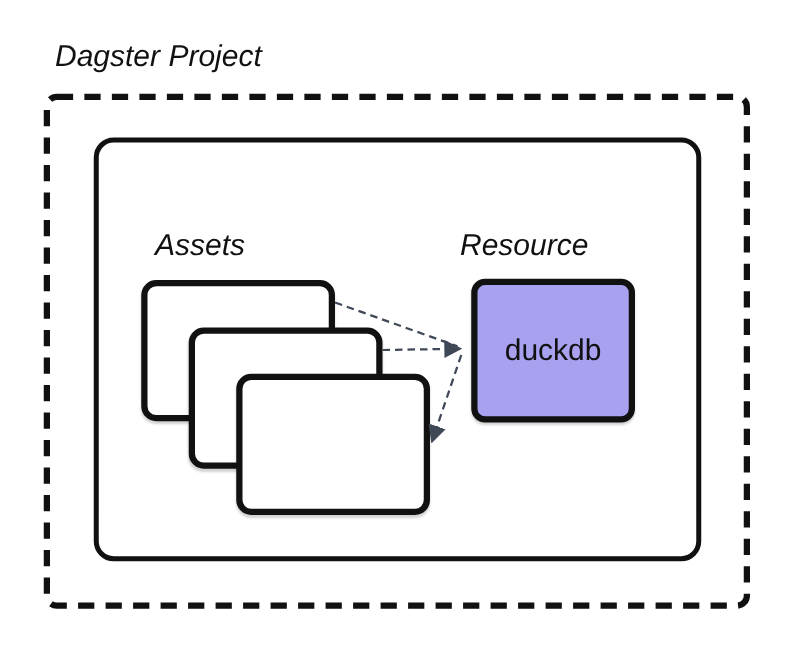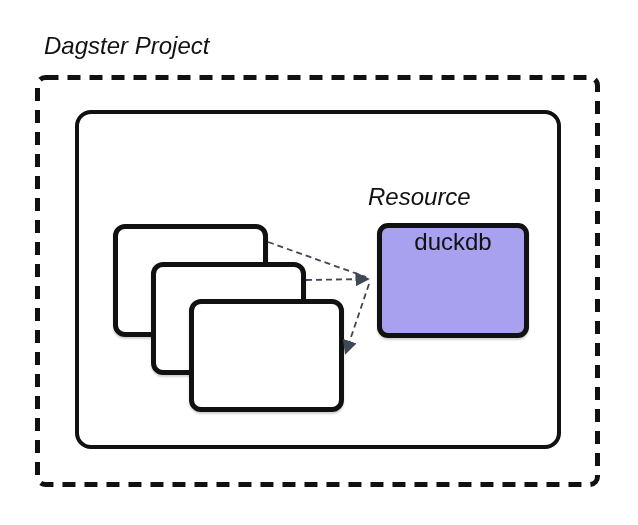--- a/index.html
+++ b/index.html
@@ -68,27 +68,28 @@
   }
   .asset-card.back   { left: 113px; top: 224px; z-index: 1; }
   .asset-card.middle { left: 151px; top: 262px; z-index: 2; }
   .asset-card.front  { left: 189px; top: 299px; z-index: 3; }
 
   .resource-box {
     position: absolute;
     box-sizing: border-box;
     left: 377px;
     top: 223px;
-    width: 152px;
+    width: 131px;
     height: 115px;
     background: #a7a1f0; 
     border: 5px solid #111111;
     border-radius: 11px;
     box-shadow: 0 2px 2px rgba(0,0,0,0.18);
     display: flex;
+    align-items: center;
     justify-content: center;
     font-size: 24px;
     z-index: 2;
   }
   .overlay-svg {
     position: absolute;
     left: 0;
     top: 0;
     width: 638px;
     height: 525px;
@@ -99,20 +100,21 @@
 </head>
 <body>
 
 <div class="canvas">
 
   <div class="diagram-label italic project-title">Dagster Project</div>
 
   <div class="definitions-box"></div>
 
 
+  <div class="diagram-label italic assets-label">Assets</div>
 
   <div class="diagram-label italic resource-label">Resource</div>
 
   <div class="asset-card back"></div>
   <div class="asset-card middle"></div>
   <div class="asset-card front"></div>
 
   <div class="resource-box">
     <span>duckdb</span>
   </div>

